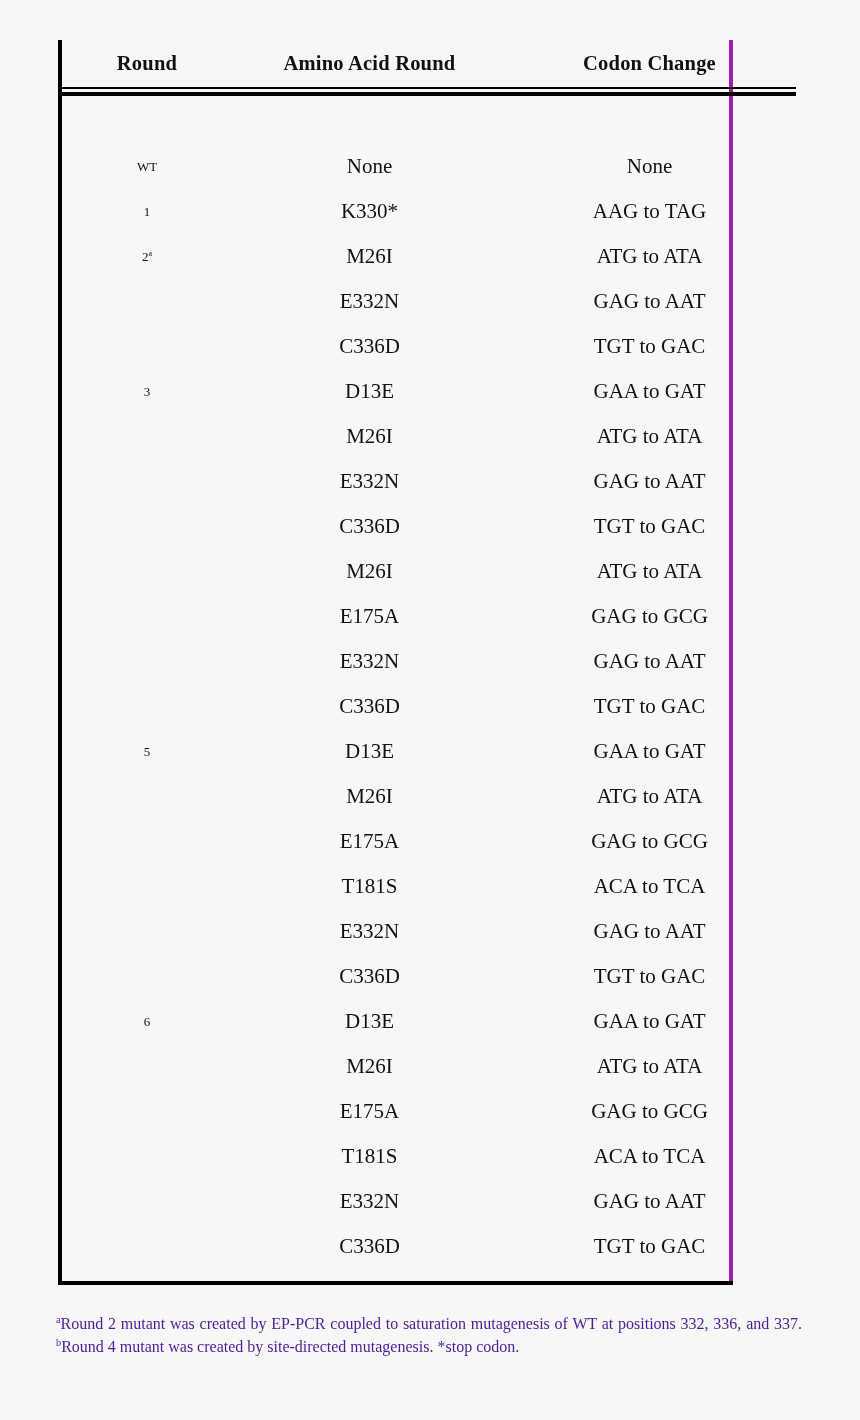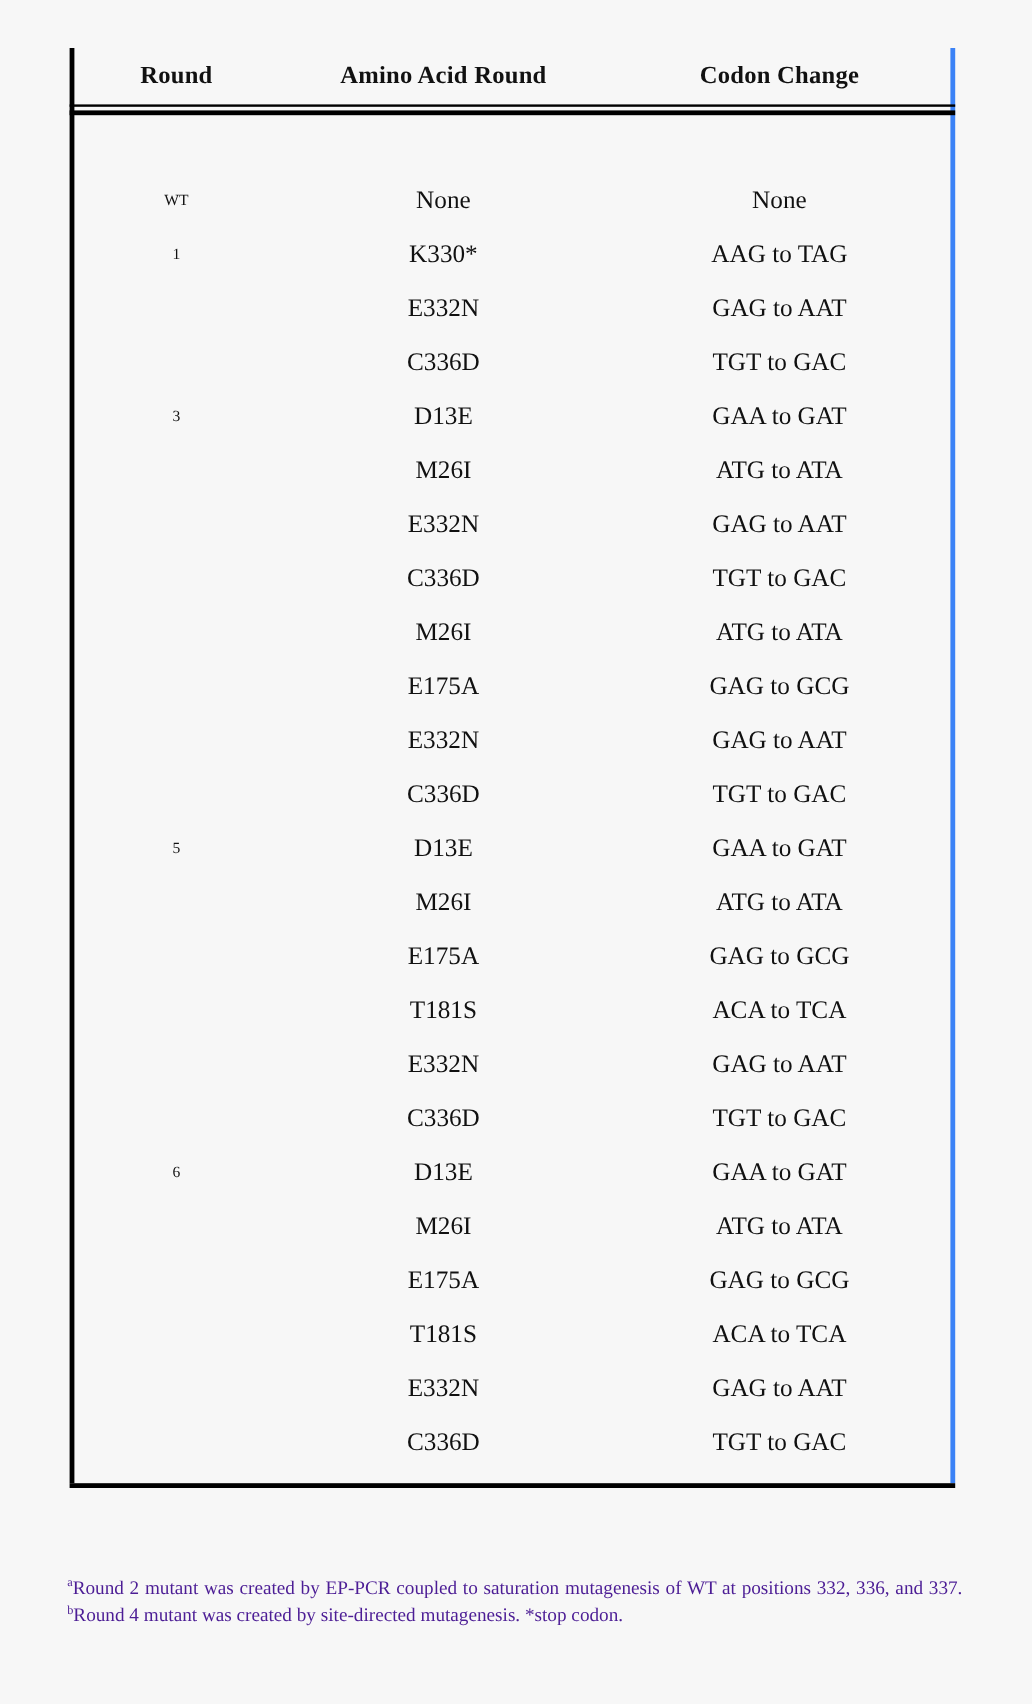--- a/index.html
+++ b/index.html
@@ -19,23 +19,23 @@
     position: relative;
     width: 860px;
     height: 1420px;
   }
 
   
   .table-wrap {
     position: absolute;
     left: 58px;
     top: 40px;
-    width: 738px;
+    width: 675px;
     border-left: 4px solid #000;
-    border-right: 4px solid #3b82f6;
+    border-right: 4px solid #a21caf;
     box-sizing: border-box;
   }
 
   table.mut-table {
     width: 100%;
     border-collapse: collapse;
     table-layout: fixed;
   }
 
   table.mut-table col.c-round  { width: 170px; }
@@ -166,20 +166,25 @@
             <td class="round-cell">WT</td>
             <td class="aa-cell">None</td>
             <td class="codon-cell">None</td>
           </tr>
           <tr>
             <td class="round-cell">1</td>
             <td class="aa-cell">K330*</td>
             <td class="codon-cell">AAG to TAG</td>
           </tr>
           <tr>
+            <td class="round-cell">2<sup class="fn">a</sup></td>
+            <td class="aa-cell">M26I</td>
+            <td class="codon-cell">ATG to ATA</td>
+          </tr>
+          <tr>
             <td class="round-cell"></td>
             <td class="aa-cell">E332N</td>
             <td class="codon-cell">GAG to AAT</td>
           </tr>
           <tr>
             <td class="round-cell"></td>
             <td class="aa-cell">C336D</td>
             <td class="codon-cell">TGT to GAC</td>
           </tr>
           <tr>

